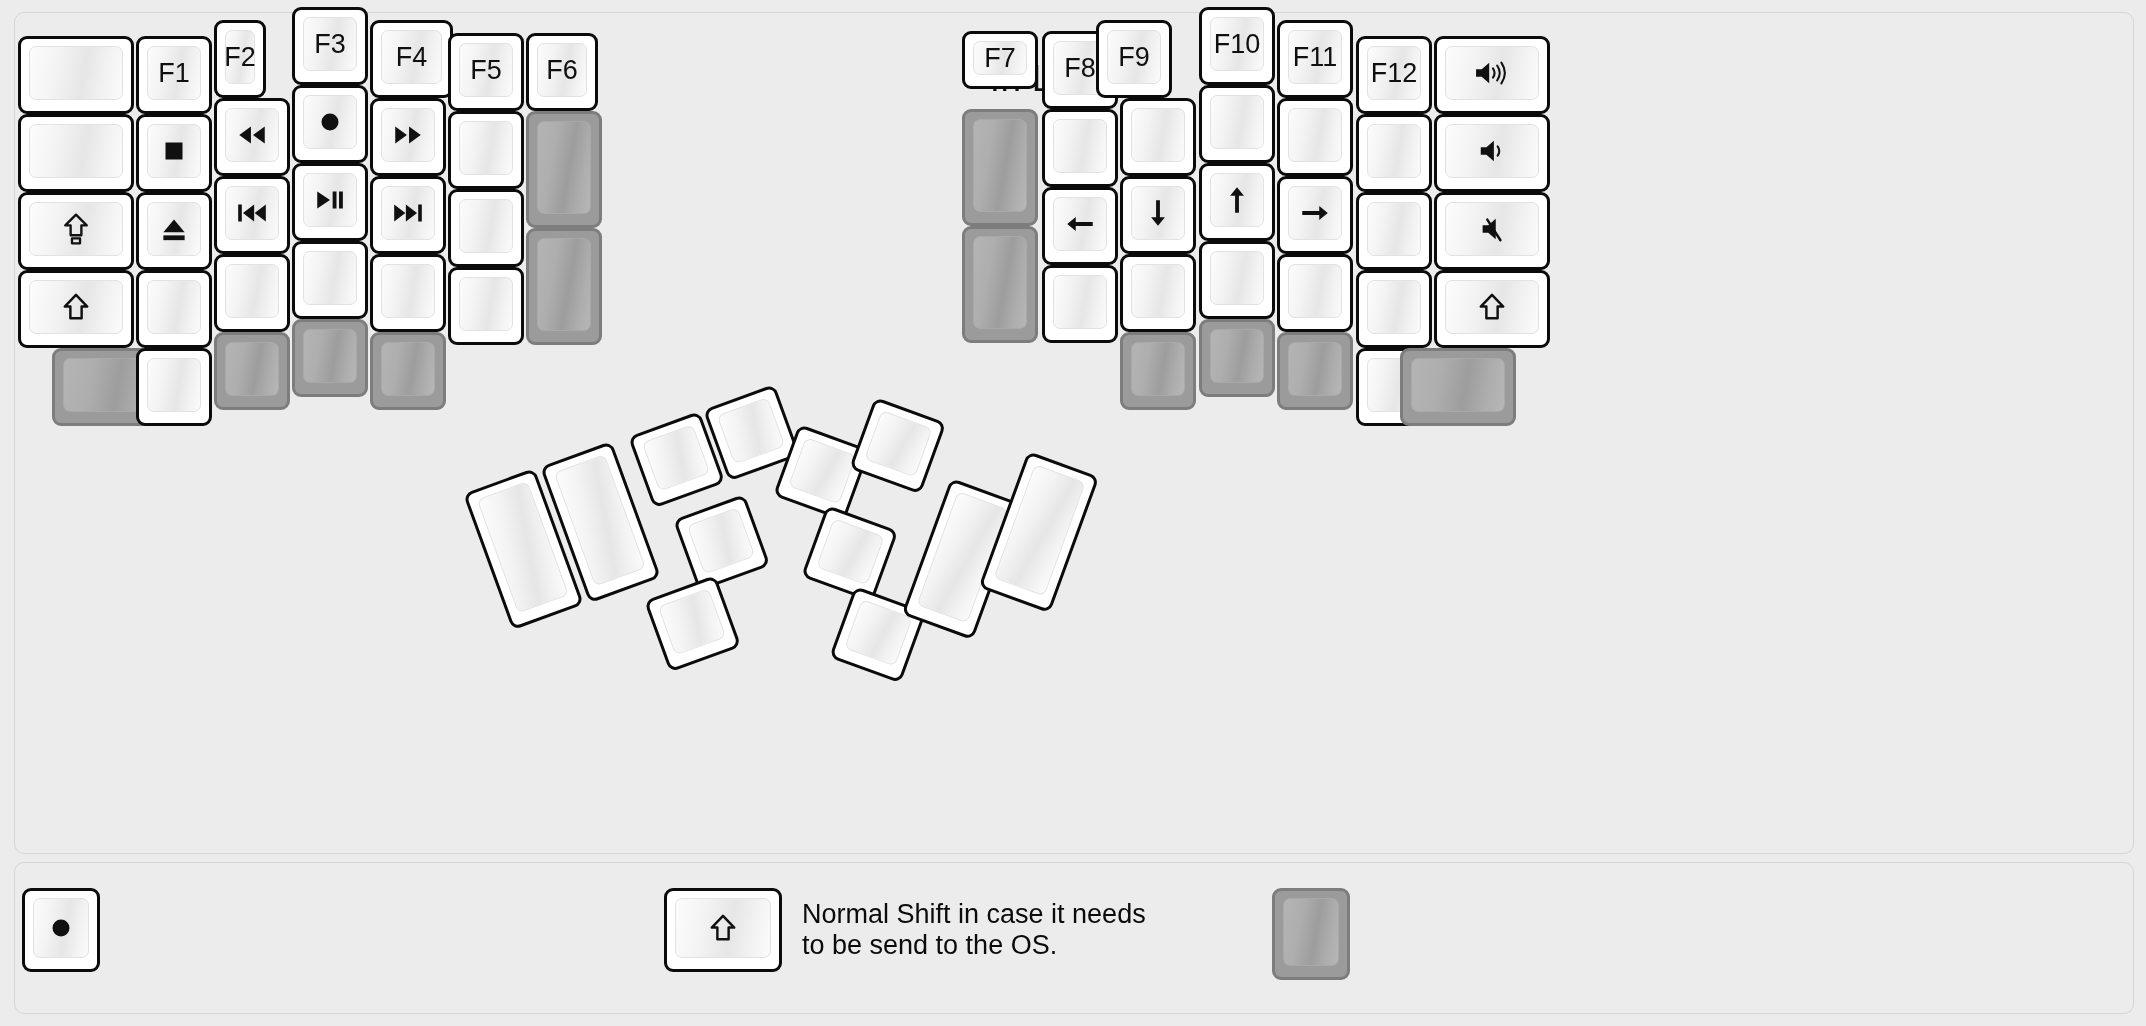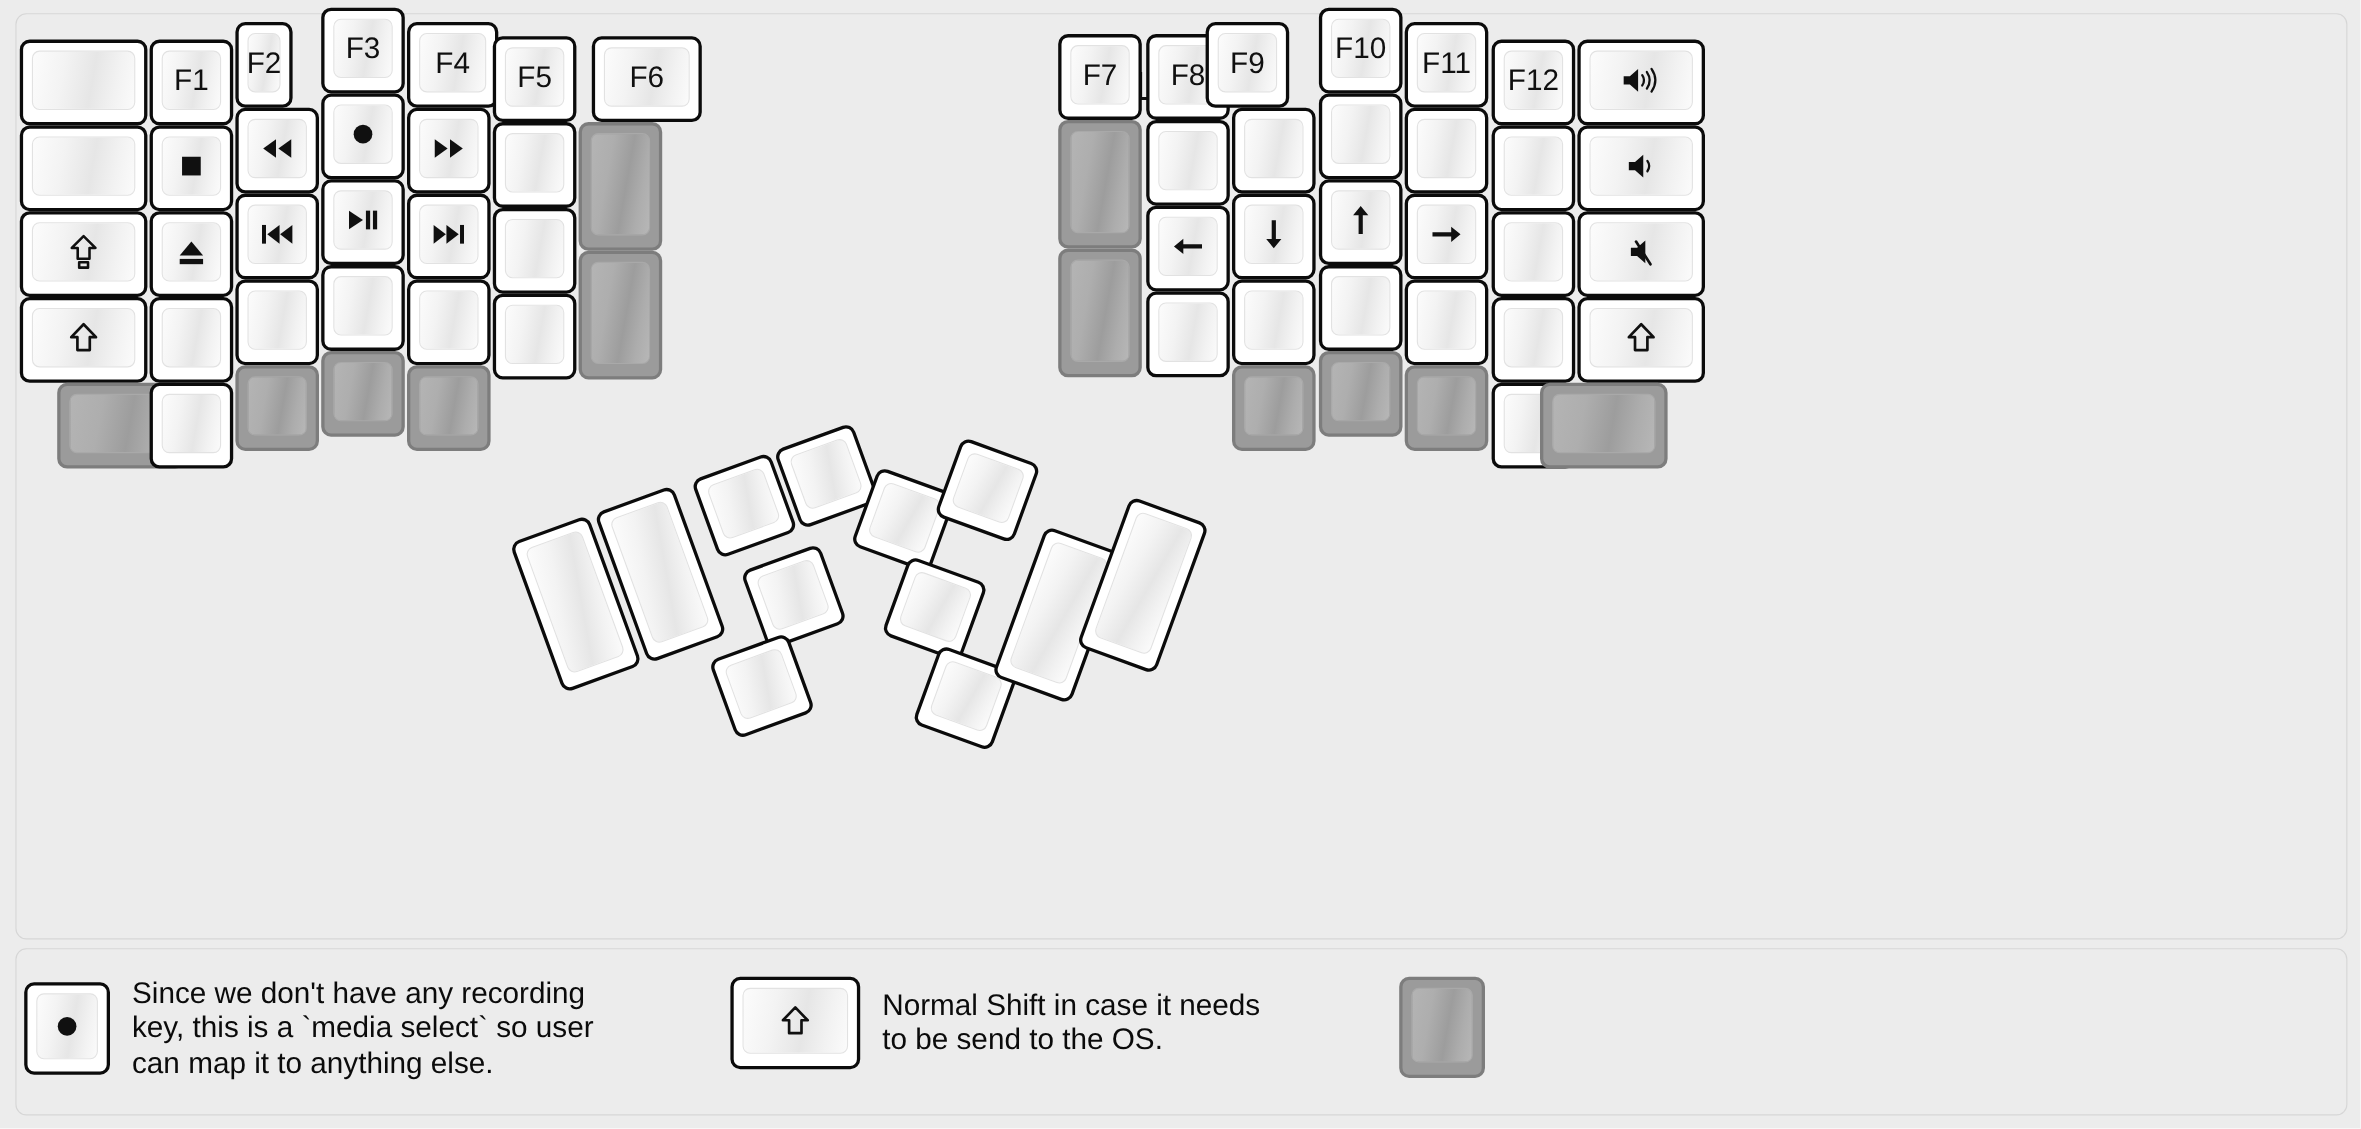--- a/index.html
+++ b/index.html
@@ -292,38 +292,38 @@
       <div class="key" style="left: 448px; top: 189px; width: 76px; height: 78px;">
         <div class="cap">
           <div class="top"></div>
         </div>
       </div>
       <div class="key" style="left: 448px; top: 267px; width: 76px; height: 78px;">
         <div class="cap">
           <div class="top"></div>
         </div>
       </div>
-      <div class="key" style="left: 538px; top: 33px; width: 100px; height: 78px; border-radius: 17px;">
+      <div class="key" style="left: 526px; top: 33px; width: 72px; height: 78px; border-radius: 17px;">
         <div class="cap">
           <div class="top">
             <span class="lbl">F6</span>
           </div>
         </div>
       </div>
       <div class="key trans" style="left: 526px; top: 111px; width: 76px; height: 117px;">
         <div class="cap">
           <div class="top"></div>
         </div>
       </div>
       <div class="key trans" style="left: 526px; top: 228px; width: 76px; height: 117px;">
         <div class="cap">
           <div class="top"></div>
         </div>
       </div>
-      <div class="key" style="left: 962px; top: 31px; width: 76px; height: 78px;">
+      <div class="key" style="left: 962px; top: 31px; width: 76px; height: 58px;">
         <div class="cap">
           <div class="top">
             <span class="lbl">F7</span>
           </div>
         </div>
       </div>
       <div class="key trans" style="left: 962px; top: 109px; width: 76px; height: 117px;">
         <div class="cap">
           <div class="top"></div>
         </div>
@@ -636,23 +636,20 @@
               <div class="top">
                 <span>
                   <svg class="g" width="34" height="34" viewBox="0 0 32 32" fill="#101010">
                     <circle cx="16" cy="16" r="8"></circle>
                   </svg>
                 </span>
               </div>
             </div>
           </div>
         </div>
-        <div class="legend-text">Since we don't have any recording
-key, this is a `media select` so user
-can map it to anything else.</div>
       </div>
       <div class="legend-item" style="left: 664px; top: 888px;">
         <div class="legend-key" style="width: 118px; height: 84px;">
           <div class="key" style="left: 0px; top: 0px; width: 118px; height: 84px;">
             <div class="cap">
               <div class="top">
                 <span>
                   <svg class="g" width="30" height="32" viewBox="0 0 32 34" fill="none" stroke="#101010" stroke-width="2.6" stroke-linejoin="round">
                     <path d="M16 4 L28 16.5 L22 16.5 L22 29 L10 29 L10 16.5 L4 16.5 Z"></path>
                   </svg>

